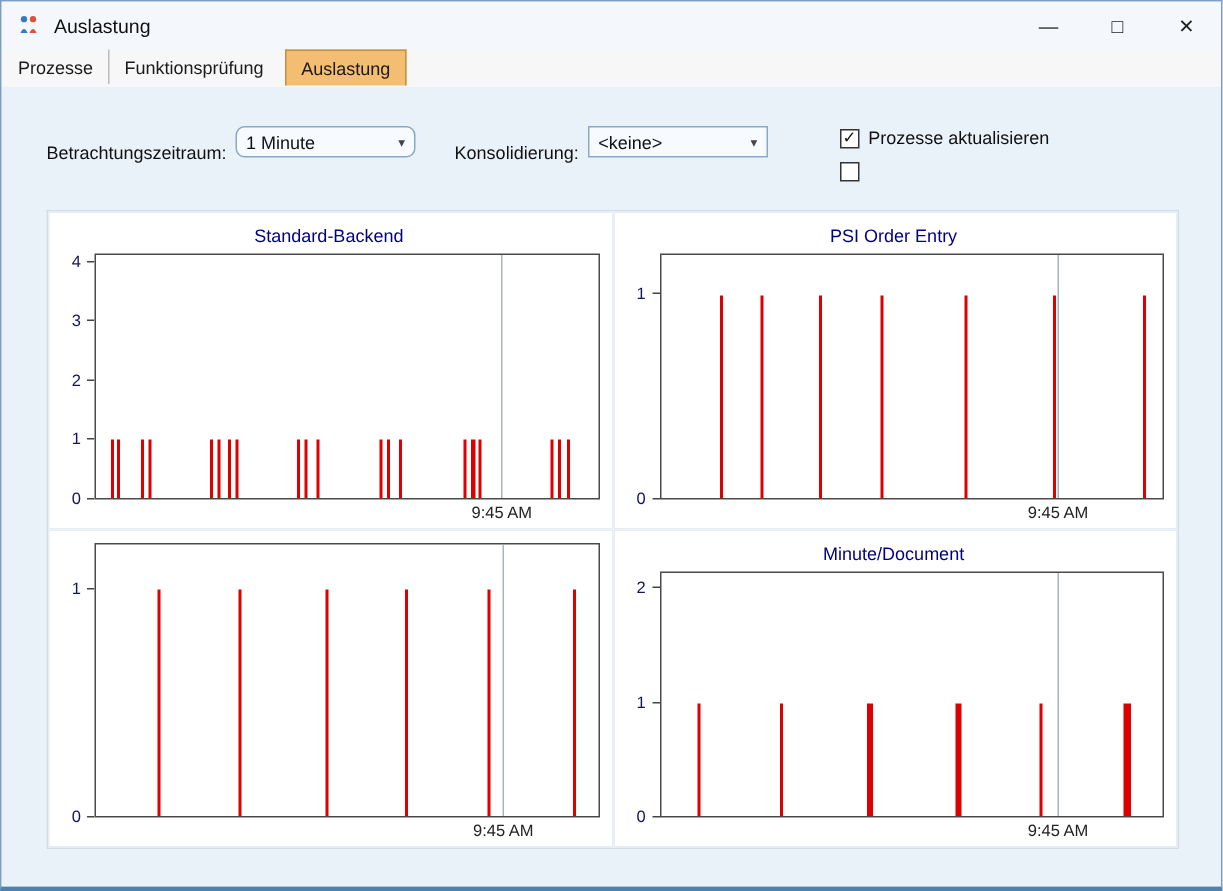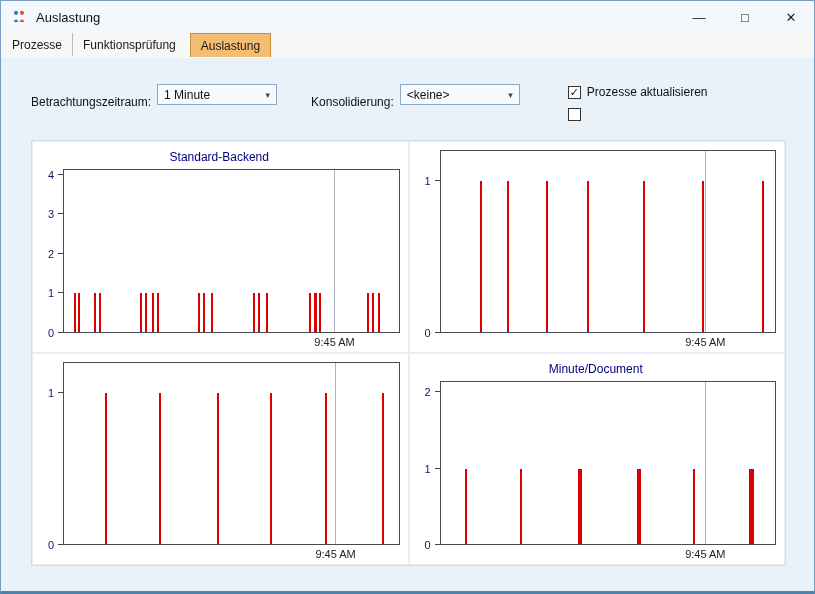--- a/index.html
+++ b/index.html
@@ -22,21 +22,21 @@
   .tab.last-plain {border-right:none;}
   .tab.active {background:#f3bd72; border:1px solid #c3913f; border-bottom:none; margin-left:4px;}
   
   .content {flex:1; background:#e9f1f9; padding:26px 28px 0 30px; box-sizing:border-box;}
   .controls-row {display:flex; align-items:flex-start; font-size:12px; color:#111;}
   .ctl-label {margin-right:6px; line-height:21px; white-space:nowrap;margin-top:8px;}
   .combo {width:120px; height:21px; background:#f7fbff; border:1px solid #8aa8c8; box-sizing:border-box;
           display:flex; align-items:center; justify-content:space-between; padding:0 6px; font-size:12px;
           cursor:pointer; white-space:nowrap;}
   .combo .chev {color:#444; font-size:9px; margin-left:4px;}
-  .combo.first {margin-right:34px;}
+  .combo.first {margin-right:26px;border-radius:6px;}
   .checks {margin-left:48px; display:flex; flex-direction:column; gap:6px;}
   .check-row {display:flex; align-items:center; gap:6px; cursor:pointer; height:16px;}
   .cb {width:13px; height:13px; box-sizing:border-box; border:1px solid #333; background:#fff;
        display:flex; align-items:center; justify-content:center; font-size:11px; line-height:11px; color:#111;}
   
   .charts-panel {margin-top:18px; height:424px; background:#fff; border:1px solid #cfdde9;
                  display:grid; grid-template-columns:1fr 1fr; grid-template-rows:1fr 1fr;}
   .chart-box {border:1px solid #e6edf4; box-sizing:border-box; padding:8px 8px 2px 6px;
               display:flex; flex-direction:column;}
   .chart-title {text-align:center; color:#000080; font-size:12px; margin-bottom:5px; flex:0 0 auto;}
@@ -142,20 +142,21 @@
               <div class="spike" style="left: 92%; height: 24.0964%; width: 2px;"></div>
               <div class="spike" style="left: 94%; height: 24.0964%; width: 2px;"></div>
             </div>
         </div>
         <div class="xaxis">
           <span class="time-label" style="left: 80.7%;">9:45 AM</span>
         </div>
       </div>
 
       <div class="chart-box">
+        <div class="chart-title">PSI Order Entry</div>
         <div class="plot-row">
           <div class="yaxis">
               <div class="ylabel" style="bottom: 0%;">0</div>
               <div class="ytick" style="bottom: 0%;"></div>
               <div class="ylabel" style="bottom: 83.3333%;">1</div>
               <div class="ytick" style="bottom: 83.3333%;"></div>
             </div>
           <div class="plot">
               <div class="gridline" style="left: 79%;"></div>
               <div class="spike" style="left: 11.7%; height: 83.3333%; width: 2px;"></div>

